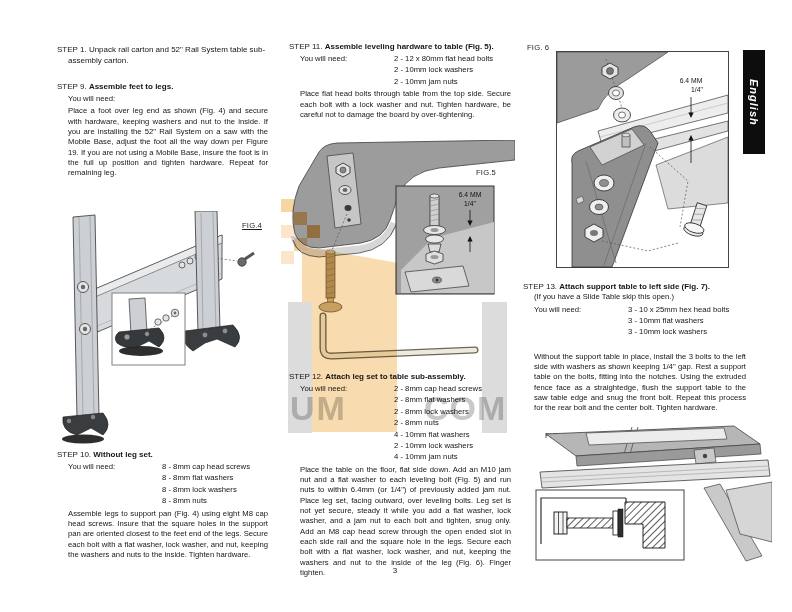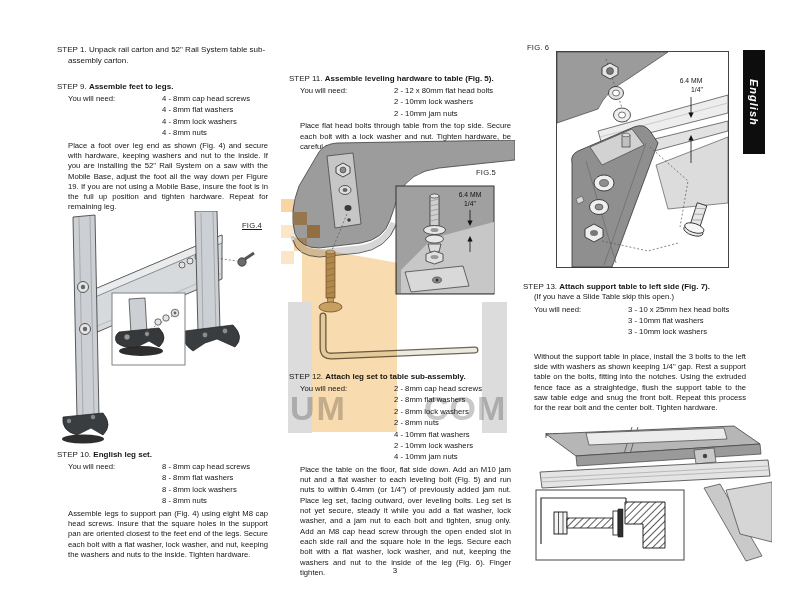--- a/index.html
+++ b/index.html
@@ -44,26 +44,20 @@
   <div class="content">
 
     <div class="block" style="left:57px;top:44px;width:212px;">
       <div class="step-head"><span>STEP 1.</span> <span>Unpack rail carton and 52" Rail System table sub-assembly carton.</span></div>
     </div>
 
     <div class="block" style="left:57px;top:81px;width:212px;">
       <div class="step-head"><span>STEP 9.</span> <b>Assemble feet to legs.</b></div>
       <div class="need">
         <span class="lbl">You will need:</span>
-        <div class="items">
-          <div>4 - 8mm cap head screws</div>
-          <div>4 - 8mm flat washers</div>
-          <div>4 - 8mm lock washers</div>
-          <div>4 - 8mm nuts</div>
-        </div>
       </div>
       <div class="para" style="width:200px;">Place a foot over leg end as shown (Fig. 4) and secure with hardware, keeping washers and nut to the inside. If you are installing the 52" Rail System on a saw with the Mobile Base, adjust the foot all the way down per Figure 19. If you are not using a Mobile Base, insure the foot is in the full up position and tighten hardware. Repeat for remaining leg.</div>
     </div>
 
     <div class="figlabel" style="left:242px;top:221px;text-decoration:underline;">FIG.4</div>
     <svg class="block" style="left:55px;top:211px;" width="212" height="235" viewBox="0 0 212 235">
 
       <g>
         <polygon points="40,78 167,24 167,68 40,122" fill="#d7dadd" stroke="#333" stroke-width="0.8"></polygon>
         <polygon points="40,78 167,24 167,32 40,86" fill="#e9ebed" stroke="#333" stroke-width="0.5"></polygon>
@@ -118,34 +112,34 @@
         <circle cx="92" cy="123" r="2.4" fill="#999" stroke="#333" stroke-width="0.6"></circle>
         <line x1="92" y1="120" x2="122" y2="102" stroke="#555" stroke-width="0.7" stroke-dasharray="2,2"></line>
         <circle cx="103" cy="111" r="3.2" fill="#e4e4e4" stroke="#333" stroke-width="0.7"></circle>
         <circle cx="111" cy="107" r="3.2" fill="#e4e4e4" stroke="#333" stroke-width="0.7"></circle>
         <circle cx="120" cy="102" r="3.8" fill="#e4e4e4" stroke="#333" stroke-width="0.7"></circle>
         <circle cx="120" cy="102" r="1.4" fill="#666"></circle>
       </g>
     </svg>
 
     <div class="block" style="left:57px;top:449px;width:212px;">
-      <div class="step-head"><span>STEP 10.</span> <b>English leg set.</b></div>
+      <div class="step-head"><span>STEP 10.</span> <b>Without leg set.</b></div>
       <div class="need">
         <span class="lbl">You will need:</span>
         <div class="items">
           <div>8 - 8mm cap head screws</div>
           <div>8 - 8mm flat washers</div>
           <div>8 - 8mm lock washers</div>
           <div>8 - 8mm nuts</div>
         </div>
       </div>
       <div class="para" style="width:200px;">Assemble legs to support pan (Fig. 4) using eight M8 cap head screws.  Insure that the square holes in the support pan are oriented closest to the feet end of the legs.  Secure each bolt with a flat washer, lock washer, and nut, keeping the washers and nuts to the inside. Tighten hardware.</div>
     </div>
 
-    <div class="block" style="left:289px;top:41px;width:222px;margin-top:32px;">
+    <div class="block" style="left:289px;top:41px;width:222px;">
       <div class="step-head"><span>STEP 11.</span> <b>Assemble leveling hardware to table (Fig. 5).</b></div>
       <div class="need">
         <span class="lbl">You will need:</span>
         <div class="items">
           <div>2 - 12 x 80mm flat head bolts</div>
           <div>2 - 10mm lock washers</div>
           <div>2 - 10mm jam nuts</div>
         </div>
       </div>
       <div class="para" style="width:211px;">Place flat head bolts through table from the top side. Secure each bolt with a lock washer and nut. Tighten hardware, be careful not to damage the board by over-tightening.</div>

